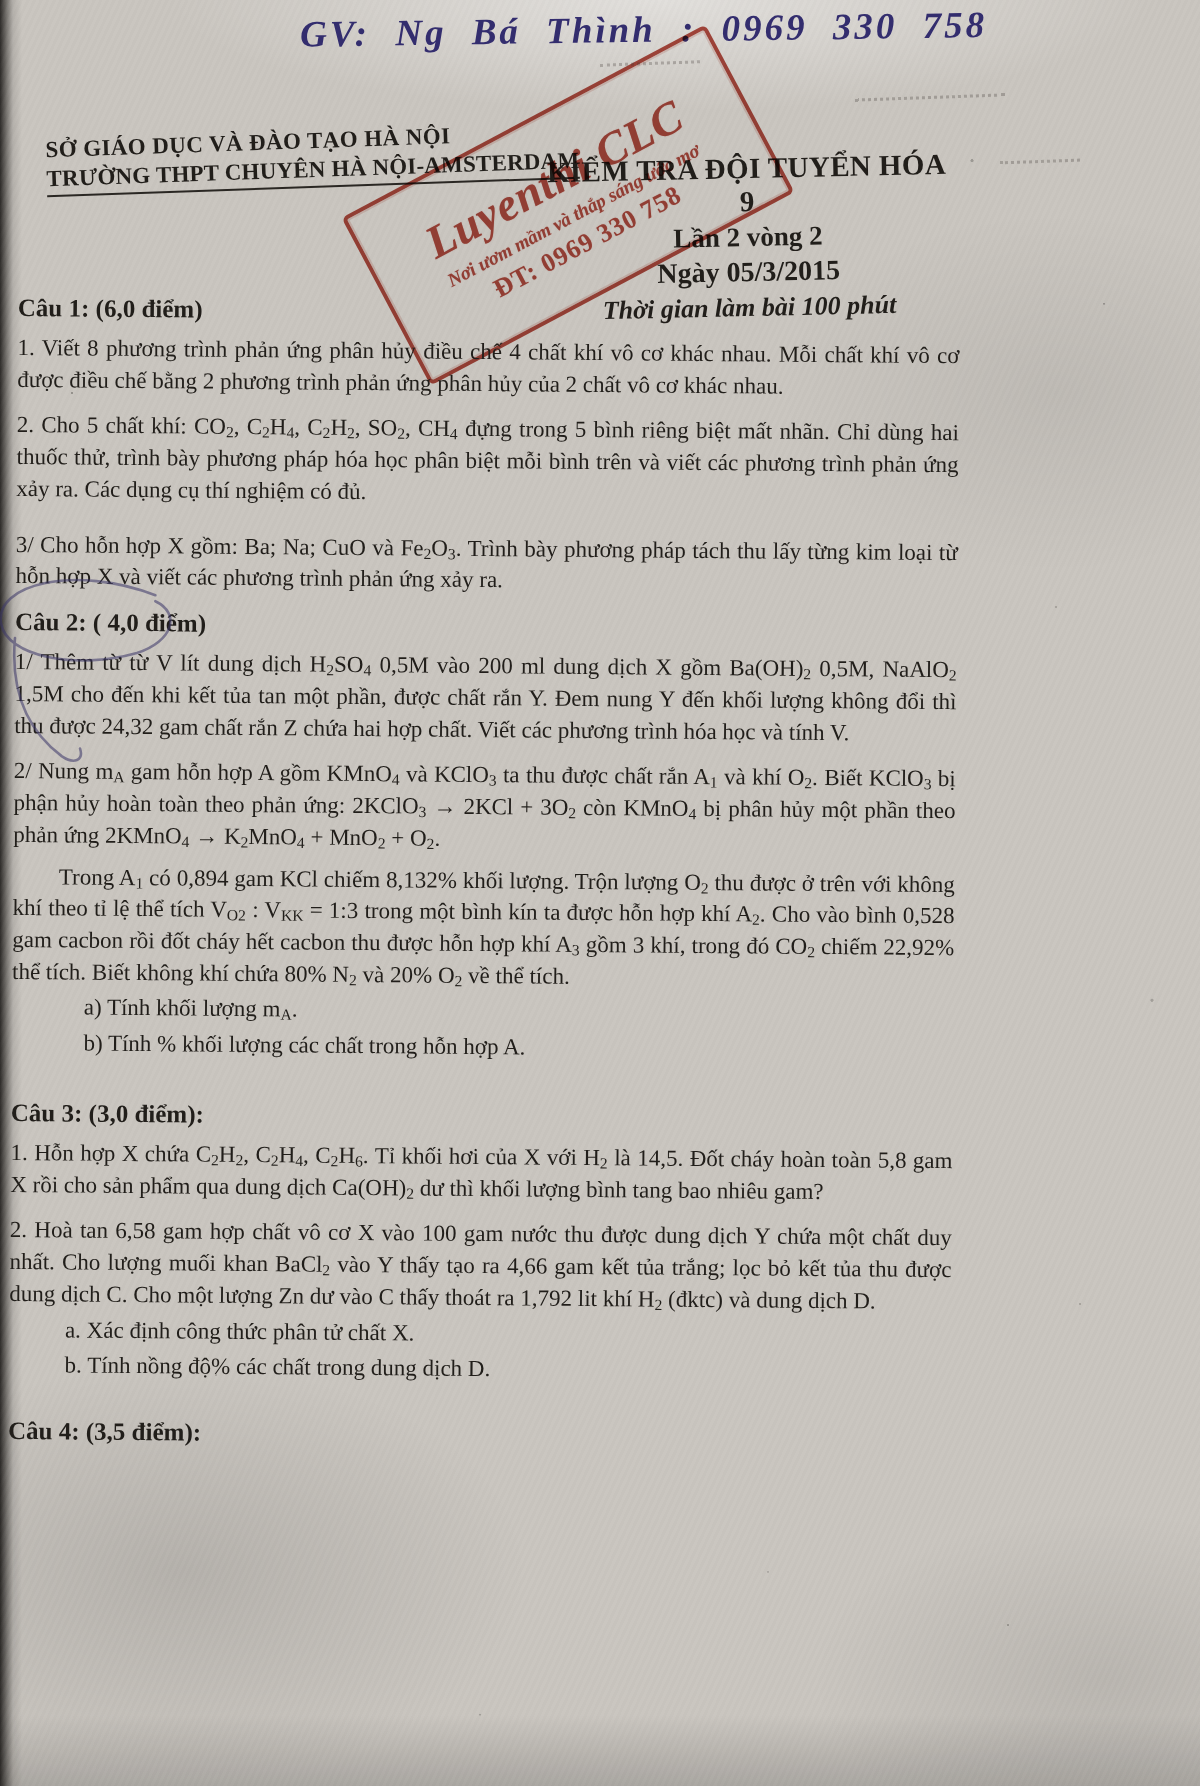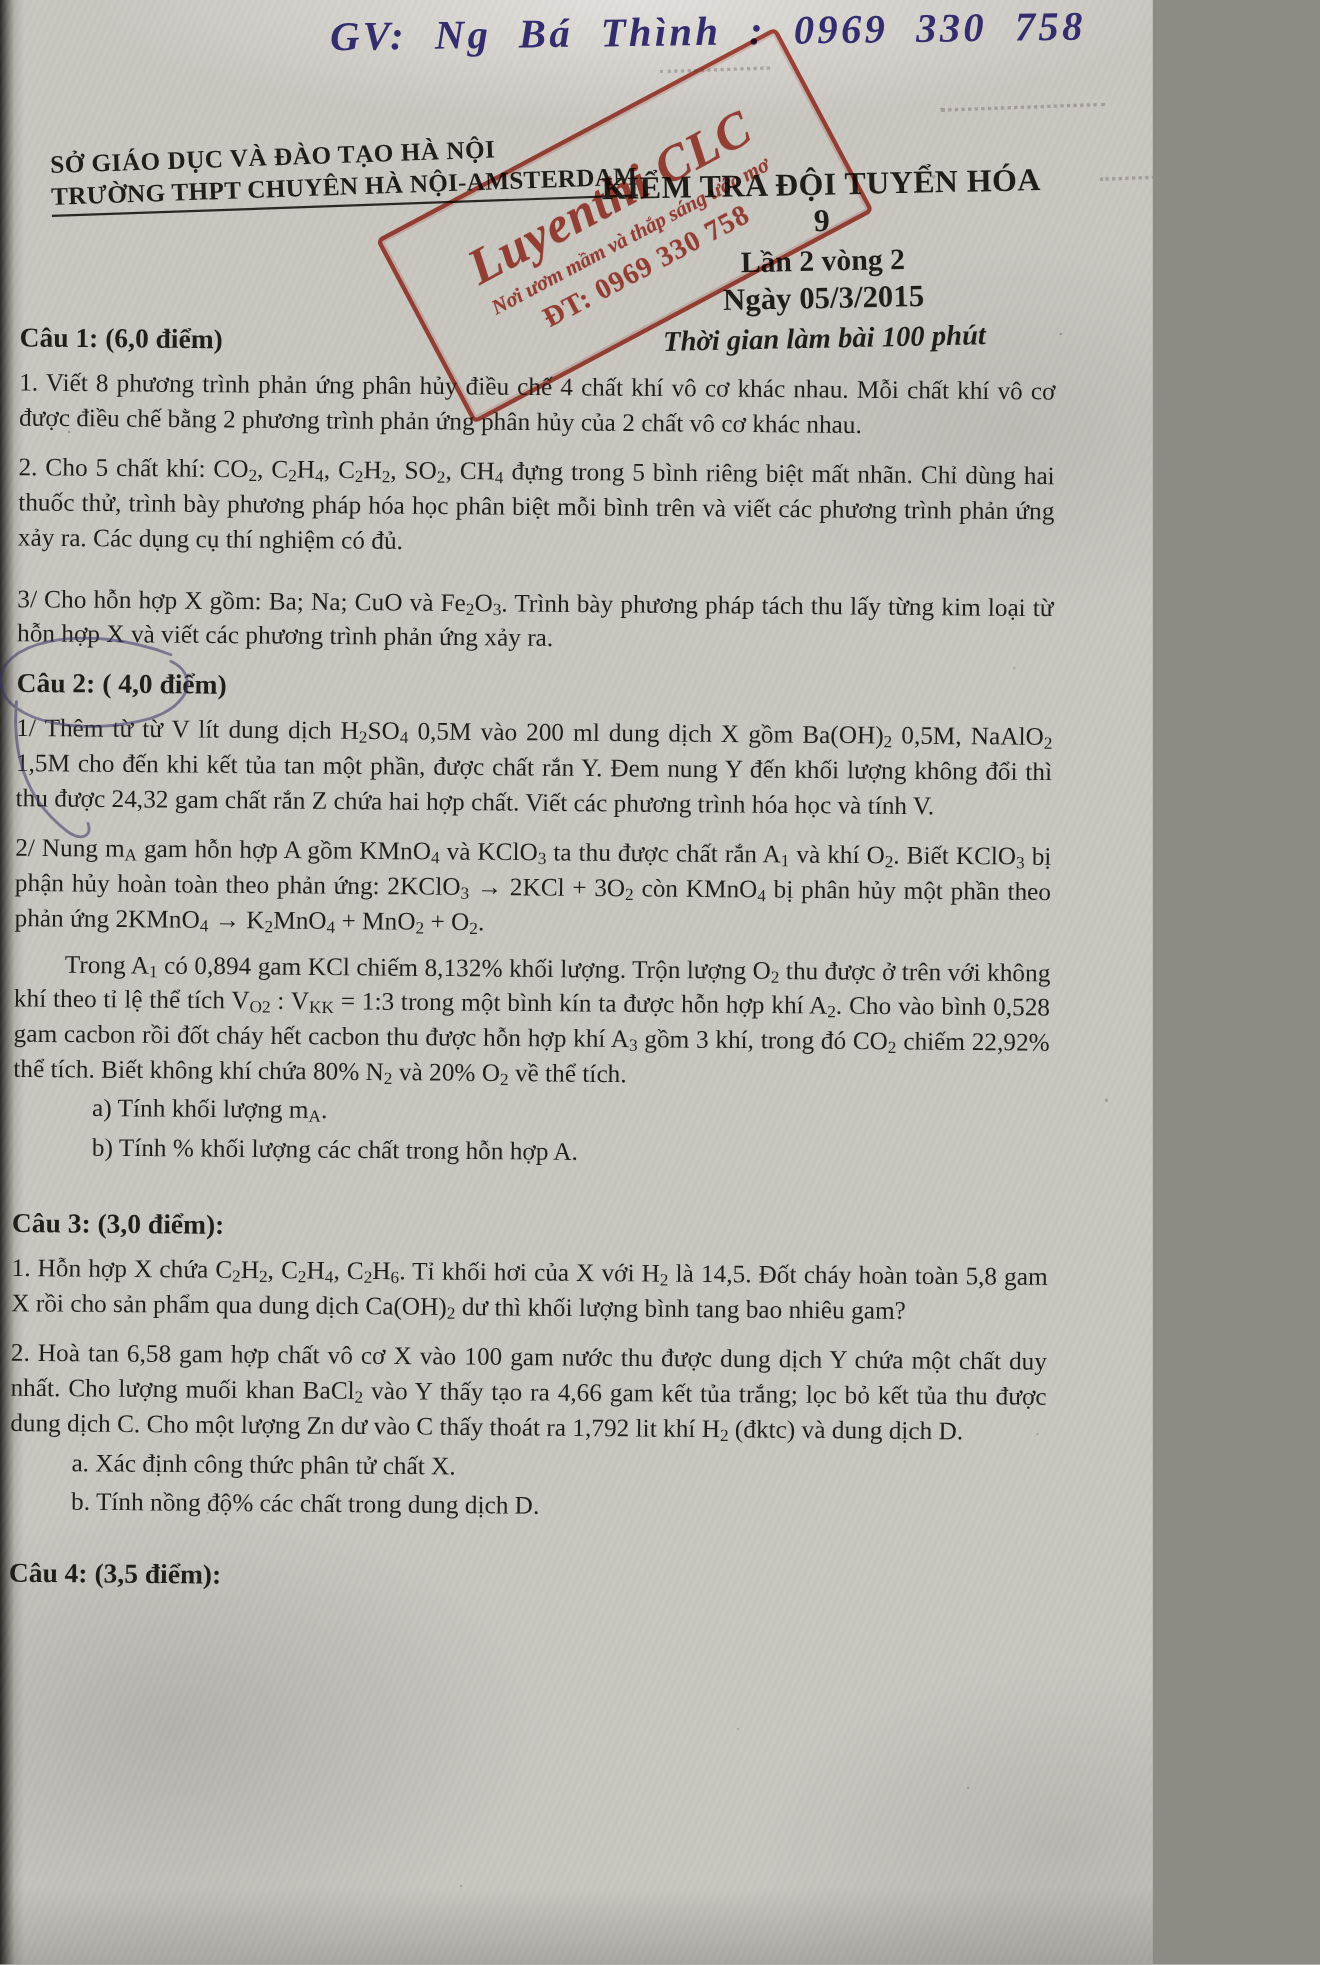--- a/index.html
+++ b/index.html
@@ -1,18 +1,18 @@
 <!DOCTYPE html>
 <html lang="vi"><head>
 <meta charset="utf-8">
 <style>
   html,body{margin:0;padding:0;}
   body{width:1200px;height:1786px;background:#8e8a84;font-family:"Liberation Serif","DejaVu Serif",serif;}
   .page{
-    position:relative;width:1048px;height:1786px;overflow:hidden;color:#211e1a;
+    position:relative;width:1200px;height:1786px;overflow:hidden;color:#211e1a;
     background:
       radial-gradient(700px 160px at 55% 0%, rgba(255,255,255,.45), transparent 70%),
       radial-gradient(400px 260px at 88% 22%, rgba(0,0,0,.06), transparent 70%),
       radial-gradient(500px 300px at 15% 88%, rgba(0,0,0,.10), transparent 70%),
       radial-gradient(420px 240px at 92% 94%, rgba(0,0,0,.08), transparent 70%),
       linear-gradient(90deg, rgba(28,26,24,.9) 0px, rgba(28,26,24,.45) 7px, rgba(28,26,24,.12) 13px, transparent 22px),
       linear-gradient(0deg, rgba(28,26,24,.18) 0%, transparent 4%),
       #cac6c0;
   }
   .noise{

